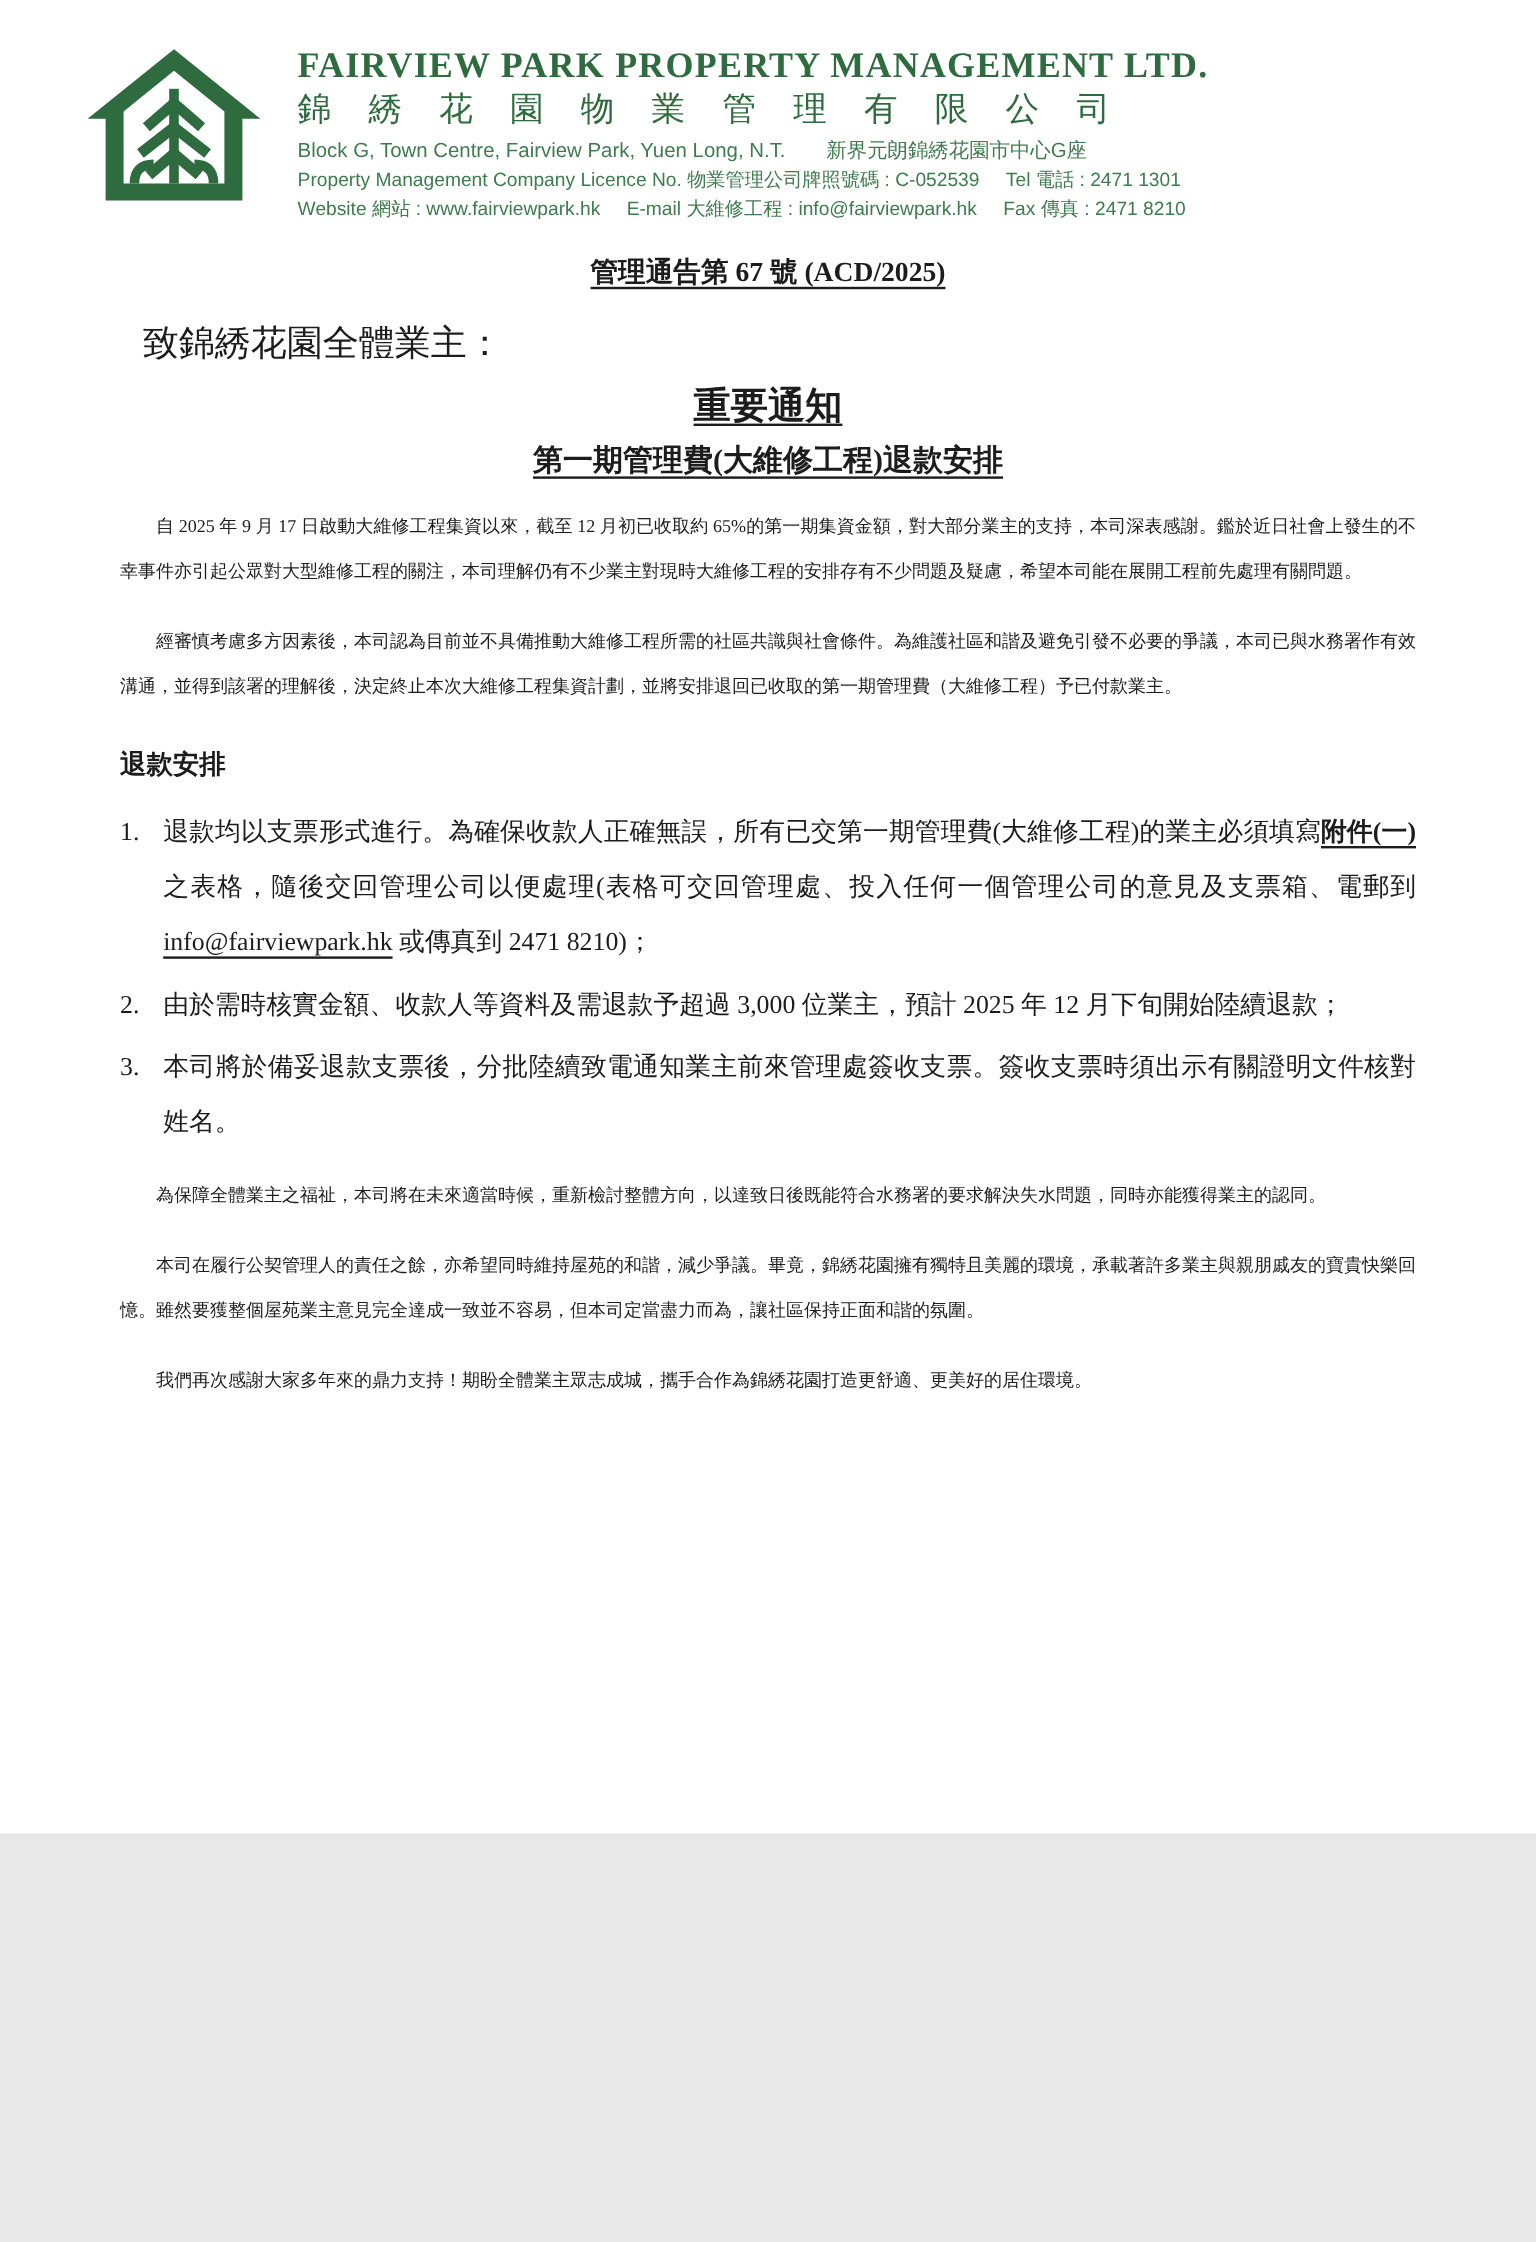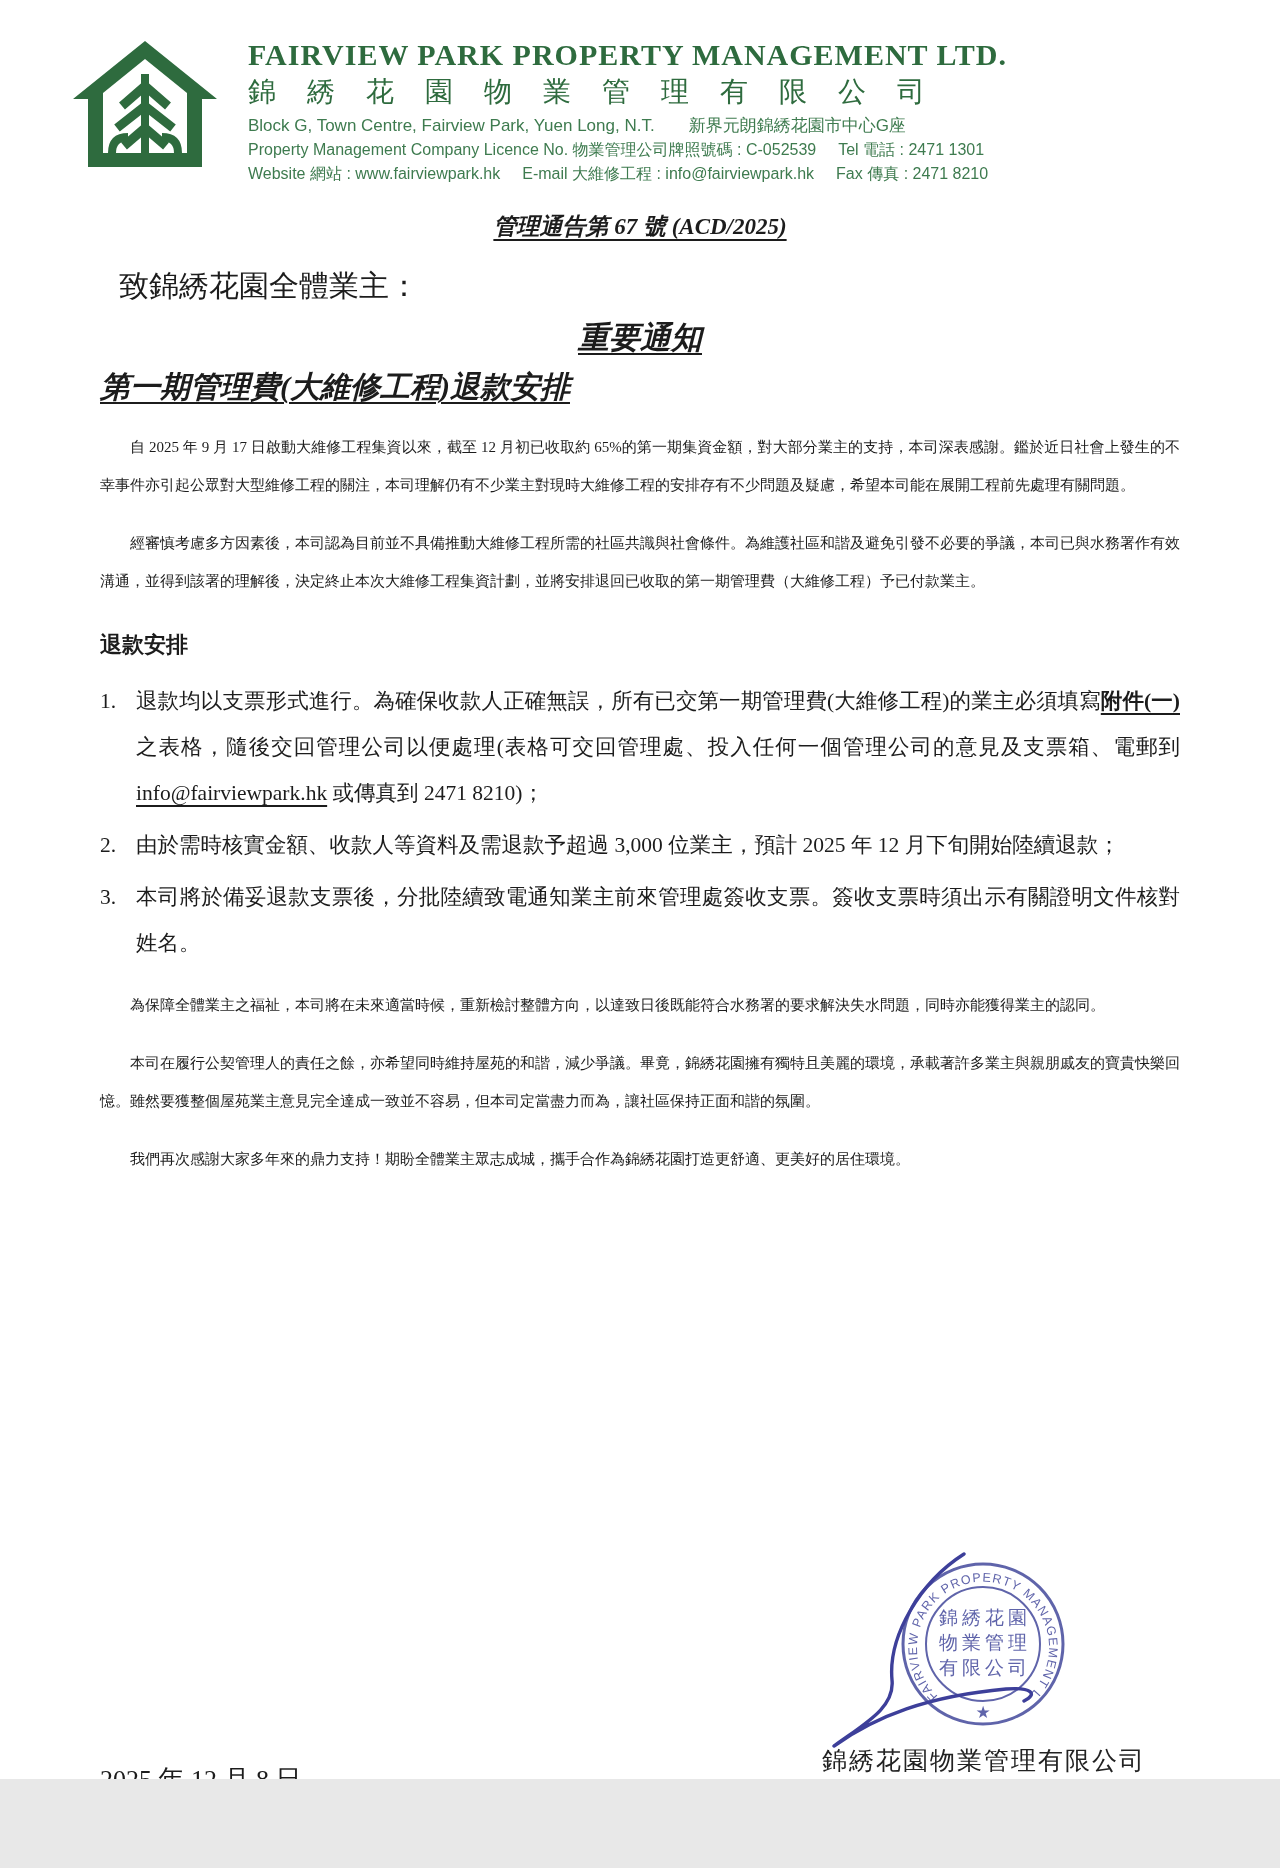--- a/index.html
+++ b/index.html
@@ -1,20 +1,20 @@
 <!DOCTYPE html>
 <html><head>
 <meta charset="utf-8">
 <style>
   * { margin: 0; padding: 0; box-sizing: border-box; }
   html, body { background: #e8e8e8; }
   .page {
     position: relative;
     width: 1280px;
-    height: 1779px;
+    height: 1528px;
     margin: 0 auto;
     background: #ffffff;
     font-family: "Liberation Serif", "DejaVu Serif", serif;
     color: #1c1c1c;
     padding: 36px 100px 0 100px;
     overflow: hidden;
   }
 
   
   .letterhead { display: flex; gap: 28px; align-items: flex-start; }
@@ -30,25 +30,25 @@
   }
   .lh-line {
     font-family: "Liberation Sans", "DejaVu Sans", sans-serif;
     font-size: 16px; color: #3e7b4f; margin-top: 3px; white-space: nowrap;
   }
   .lh-line.first { font-size: 17px; font-weight: normal; margin-top: 5px; }
   .lh-line .gap { display: inline-block; width: 34px; }
   .lh-line .gap-sm { display: inline-block; width: 22px; }
 
   
-  .u { text-decoration: underline; text-underline-offset: 5px; text-decoration-thickness: 1.5px; font-style: italic; }
+  .u { text-decoration: underline; text-underline-offset: 5px; text-decoration-thickness: 1.5px; }
   .ref-title { text-align: center; font-size: 23px; font-weight: bold; margin-top: 26px; }
   .salutation { font-size: 30px; margin-top: 24px; margin-left: 19px; }
   .headline1 { text-align: center; font-size: 31px; font-weight: bold; margin-top: 10px; }
-  .headline2 { text-align: left; font-size: 30px; font-weight: bold; margin-top: 8px; }
+  .headline2 { text-align: center; font-size: 25px; font-weight: bold; margin-top: 8px; }
 
   
   .para {
     font-size: 15px; line-height: 38px; text-align: justify;
     margin-top: 20px;
   }
   .indent { text-indent: 2em; }
   .section-heading { font-size: 22px; font-weight: bold; margin-top: 30px; }
   .olist { margin-top: 18px; }
   .li { display: flex; align-items: flex-start; margin-top: 6px; }

